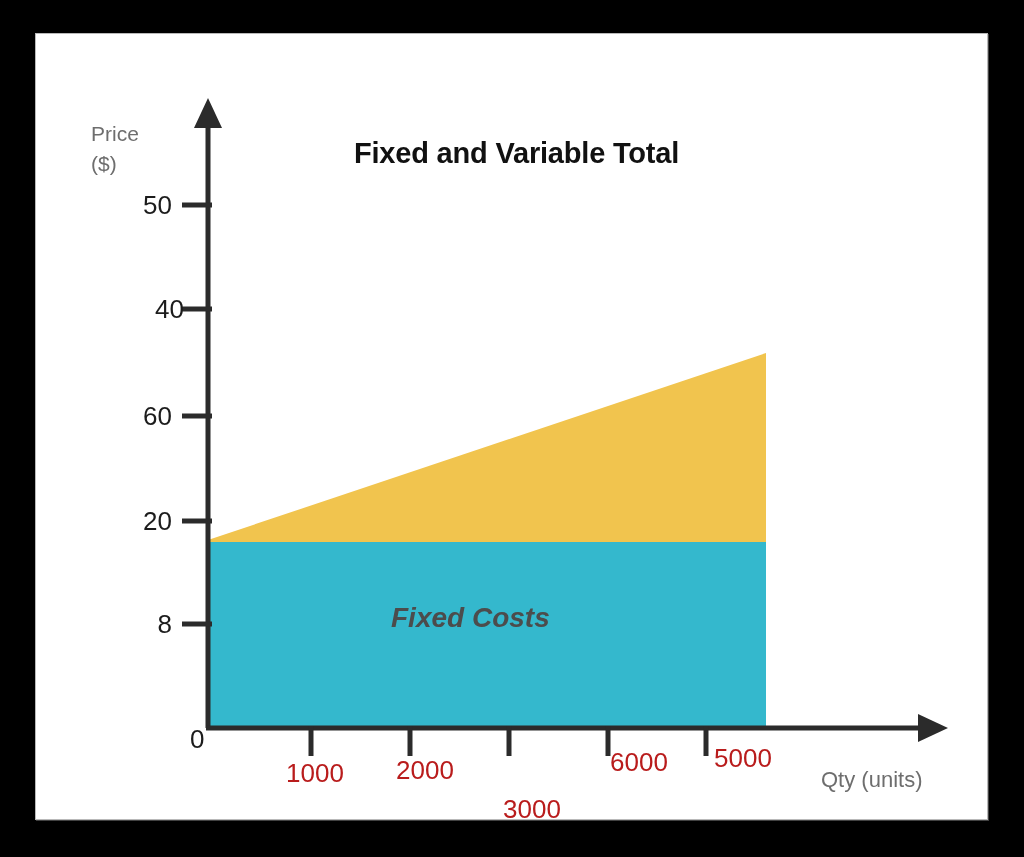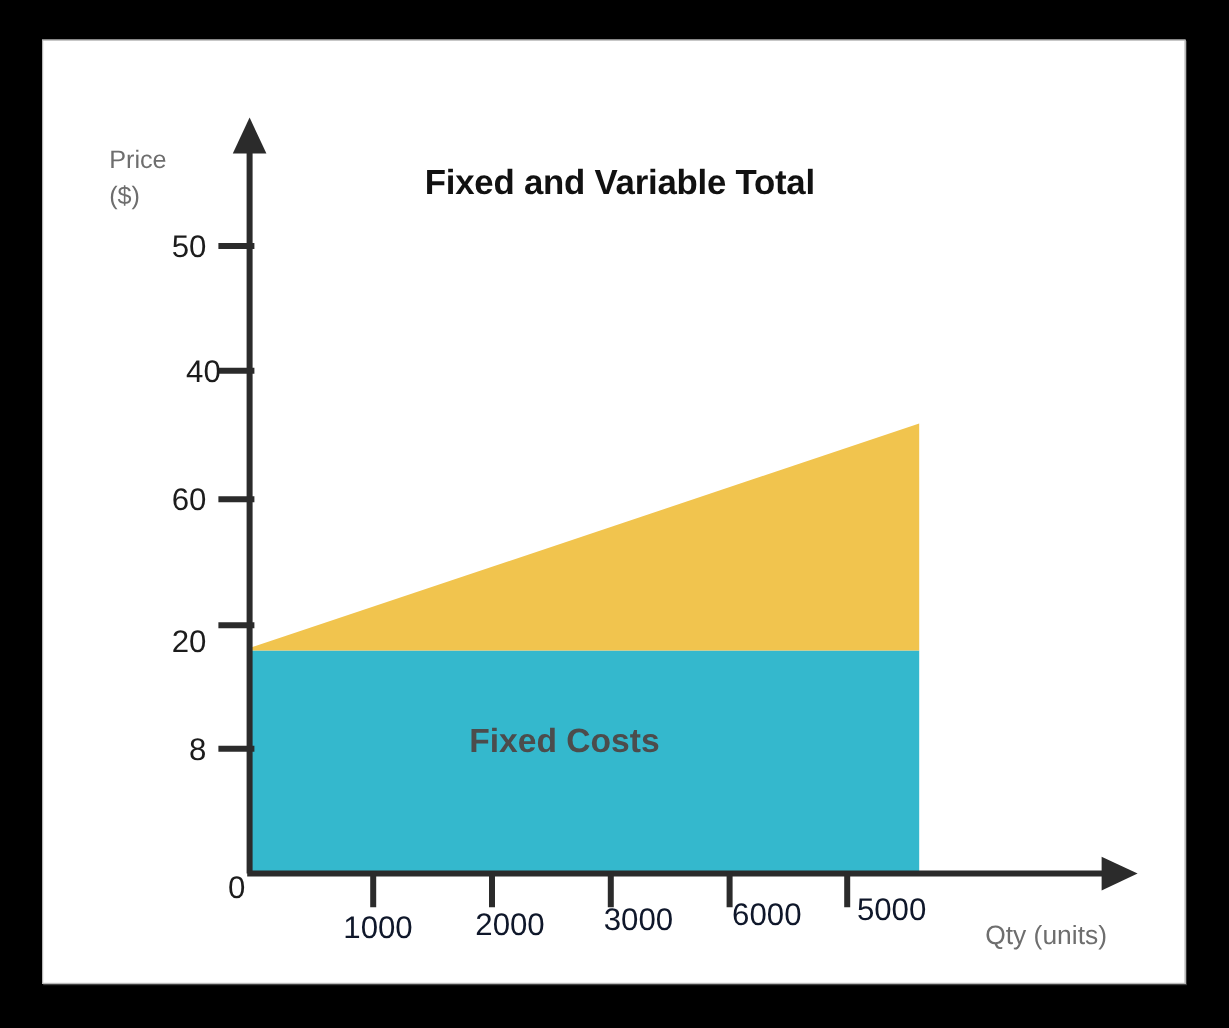--- a/index.html
+++ b/index.html
@@ -72,21 +72,21 @@
     text-align: right;
   }
   .y-tick-label {
     font-size: 26px;
     color: #1c1c1c;
     text-align: right;
     transform: translate(-100%, -50%);
   }
   .x-tick-label {
     font-size: 26px;
-    color: #0f172a;
+    color: #b91c1c;
     transform: translate(-50%, 0);
   }
   #origin-label {
     font-size: 26px;
     color: #1c1c1c;
     left: 154px;
     top: 692px;
   }
   .series-label {
     font-weight: bold;
@@ -99,20 +99,21 @@
   }
   #label-variable-costs {
     font-size: 28px;
     left: 432px;
     top: 440px;
   }
   #label-fixed-costs {
     font-size: 28px;
     left: 355px;
     top: 570px;
+    font-style: italic;
   }
 </style>
 </head>
 <body>
 
 <div id="screenshot">
   <div id="panel">
     <div id="chart-area">
 
       <svg class="svg-layer" width="953" height="787" viewBox="0 0 953 787">
@@ -147,28 +148,28 @@
       <div class="txt" id="chart-title">Fixed and Variable Total</div>
 
       <div class="txt" id="y-axis-title">Price
 ($)</div>
 
       <div class="txt" id="x-axis-title">Qty (units)</div>
 
       <div class="txt y-tick-label" style="left:136px; top:171px;">50</div>
       <div class="txt y-tick-label" style="left:148px; top:275px;">40</div>
       <div class="txt y-tick-label" style="left:136px; top:382px;">60</div>
-      <div class="txt y-tick-label" style="left:136px; top:500px;">20</div>
+      <div class="txt y-tick-label" style="left:136px; top:487px;">20</div>
       <div class="txt y-tick-label" style="left:136px; top:590px;">8</div>
 
       <div class="txt" id="origin-label">0</div>
 
       <div class="txt x-tick-label" style="left:279px; top:726px;">1000</div>
       <div class="txt x-tick-label" style="left:389px; top:723px;">2000</div>
-      <div class="txt x-tick-label" style="left:496px; top:719px;text-align:right;">3000</div>
+      <div class="txt x-tick-label" style="left:496px; top:762px;text-align:right;">3000</div>
       <div class="txt x-tick-label" style="left:603px; top:715px;">6000</div>
       <div class="txt x-tick-label" style="left:707px; top:711px;">5000</div>
 
       <div class="txt series-label" id="label-fixed-costs">Fixed Costs</div>
 
     </div>
   </div>
 </div>
 
 </body></html>

